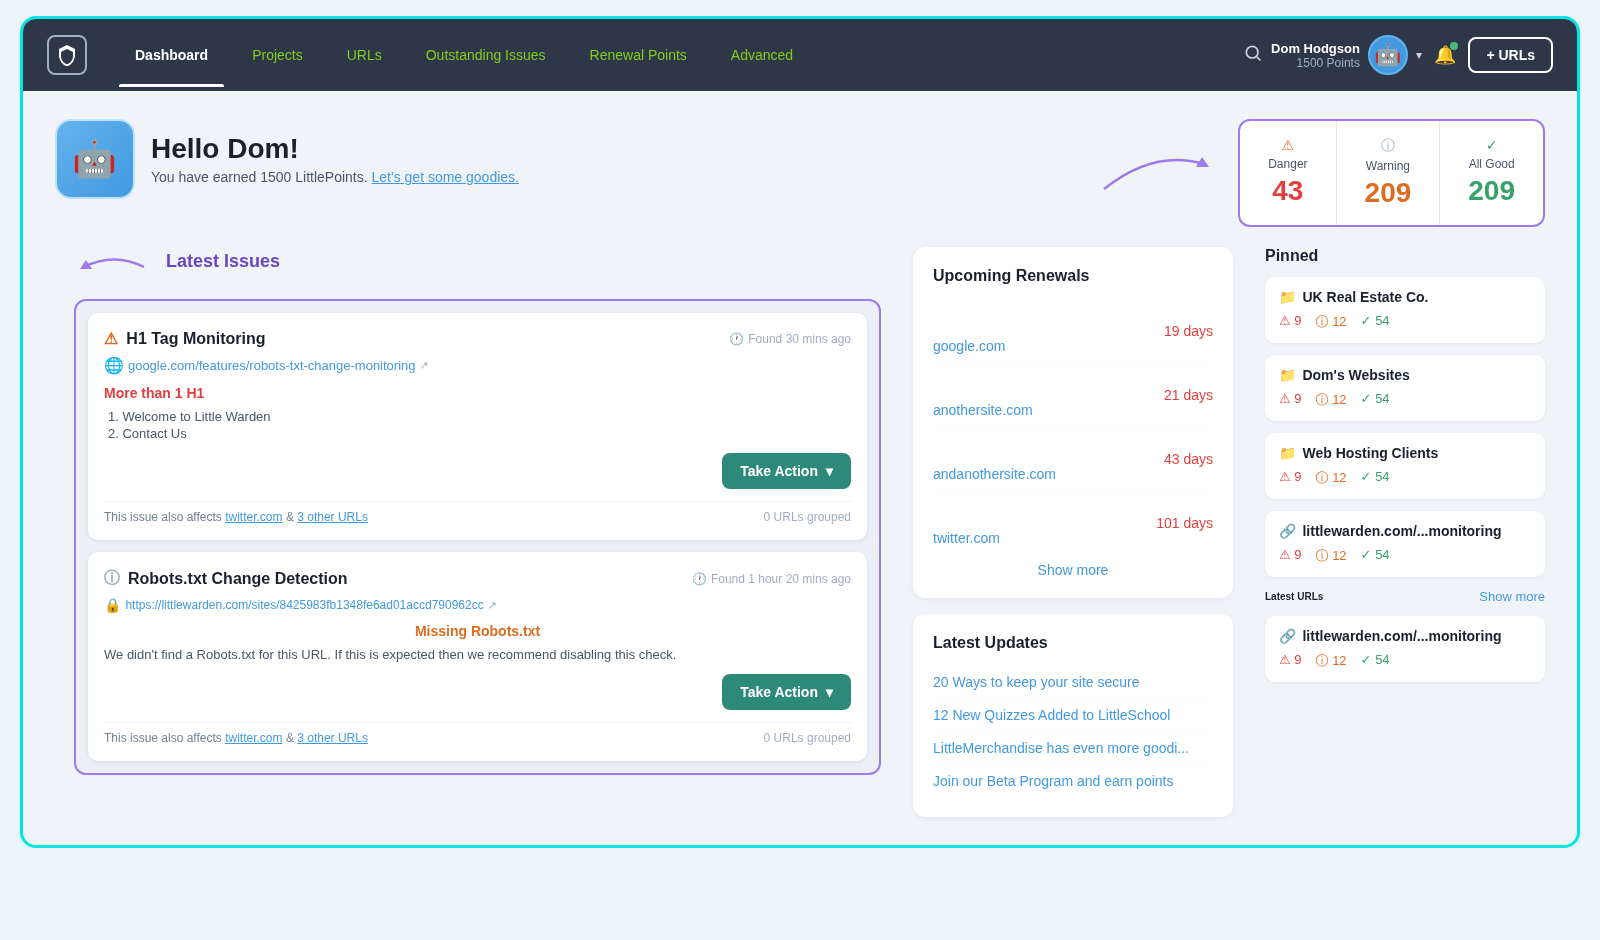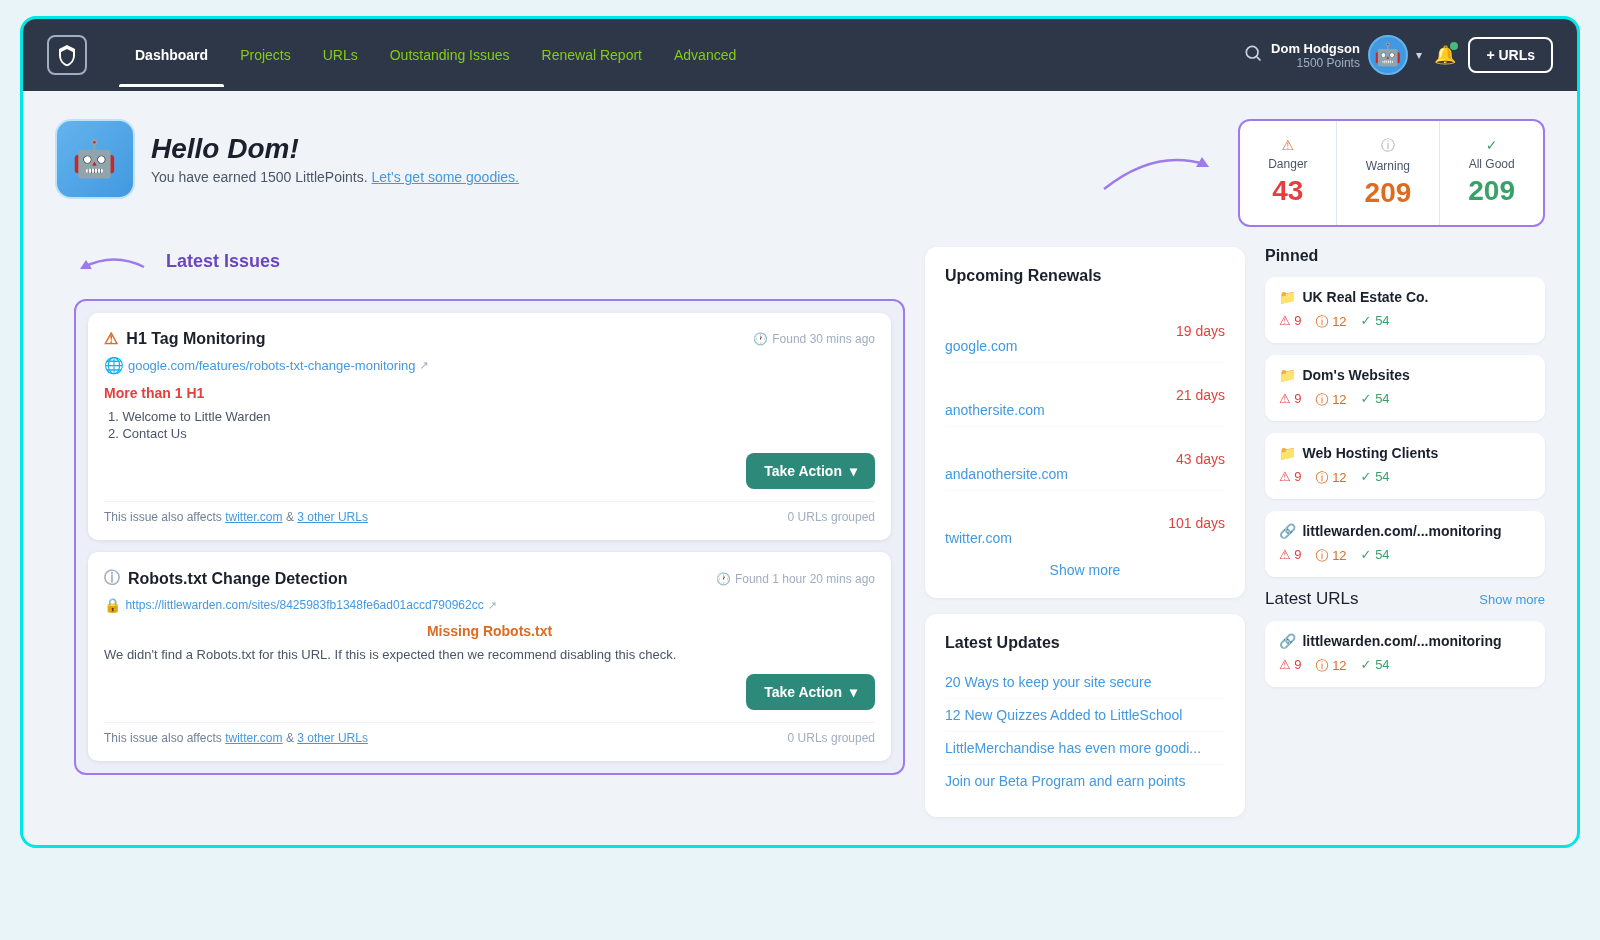--- a/index.html
+++ b/index.html
@@ -35,21 +35,21 @@
       border: 2px solid #a0aec0;
       border-radius: 8px;
       display: flex; align-items: center; justify-content: center;
       margin-right: 32px;
       flex-shrink: 0;
     }
     .navbar-logo svg { width: 24px; height: 24px; fill: white; }
     .nav-links {
       display: flex;
       align-items: center;
-      gap: 0;
+      gap: 12px;
       flex: 1;
     }
     .nav-link {
       color: #84cc16;
       font-size: 14px;
       padding: 24px 16px;
       cursor: pointer;
       white-space: nowrap;
       position: relative;
       transition: color 0.2s;
@@ -144,21 +144,20 @@
       border-radius: 16px;
       background: linear-gradient(135deg, #63b3ed, #4299e1);
       flex-shrink: 0;
       display: flex; align-items: center; justify-content: center;
       border: 2px solid #bee3f8;
     }
     .header-text h1 {
       font-size: 28px;
       font-weight: 700;
       color: #1a202c;
-      font-style: italic;
     }
     .header-text p {
       font-size: 14px;
       color: #4a5568;
       margin-top: 4px;
     }
     .header-text a {
       color: #4299e1;
       text-decoration: underline;
       cursor: pointer;
@@ -183,21 +182,21 @@
     .stat-label { font-size: 12px; color: #4a5568; margin-bottom: 4px; }
     .stat-value { font-size: 28px; font-weight: 700; }
     .stat-danger { color: #e53e3e; }
     .stat-warning { color: #dd6b20; }
     .stat-good { color: #38a169; }
 
     
     .body-grid {
       display: grid;
       grid-template-columns: 1fr 320px 280px;
-      gap: 20px;
+      gap: 32px;
       align-items: start;
       padding-left: 19px;
     }
 
     
     .latest-issues-section { }
     .section-title {
       font-size: 18px;
       font-weight: 700;
       color: #6b46c1;
@@ -374,22 +373,22 @@
     }
     .ps-danger { color: #e53e3e; }
     .ps-warning { color: #dd6b20; }
     .ps-good { color: #38a169; }
     .latest-urls-header {
       display: flex;
       justify-content: space-between;
       align-items: center;
     }
     .latest-urls-title {
-      font-size: 17px;
-      font-weight: 400;
+      font-size: 10px;
+      font-weight: 700;
       color: #1a202c;
     }
     .show-more-link {
       font-size: 13px;
       color: #4299e1;
       cursor: pointer;
     }
 
     
     .icon-warning { color: #dd6b20; }
@@ -414,21 +413,21 @@
     <div class="navbar-logo">
       <svg viewBox="0 0 24 24" xmlns="http://www.w3.org/2000/svg">
         <path d="M12 2L4 6v6c0 5.25 3.5 10.15 8 11.35C16.5 22.15 20 17.25 20 12V6L12 2zm0 4l6 3v4c0 3.75-2.5 7.25-6 8.35C8.5 20.25 6 16.75 6 13V9l6-3z"></path>
       </svg>
     </div>
     <div class="nav-links">
       <span class="nav-link active">Dashboard</span>
       <span class="nav-link">Projects</span>
       <span class="nav-link">URLs</span>
       <span class="nav-link">Outstanding Issues</span>
-      <span class="nav-link">Renewal Report</span>
+      <span class="nav-link">Renewal Points</span>
       <span class="nav-link">Advanced</span>
     </div>
     <div class="nav-search">
       <svg width="20" height="20" fill="none" stroke="#cbd5e0" stroke-width="2" viewBox="0 0 24 24">
         <circle cx="11" cy="11" r="7"></circle>
           <path d="M21 21l-4.35-4.35"></path>
       </svg>
     </div>
     <div class="nav-right">
       <div class="nav-user">

